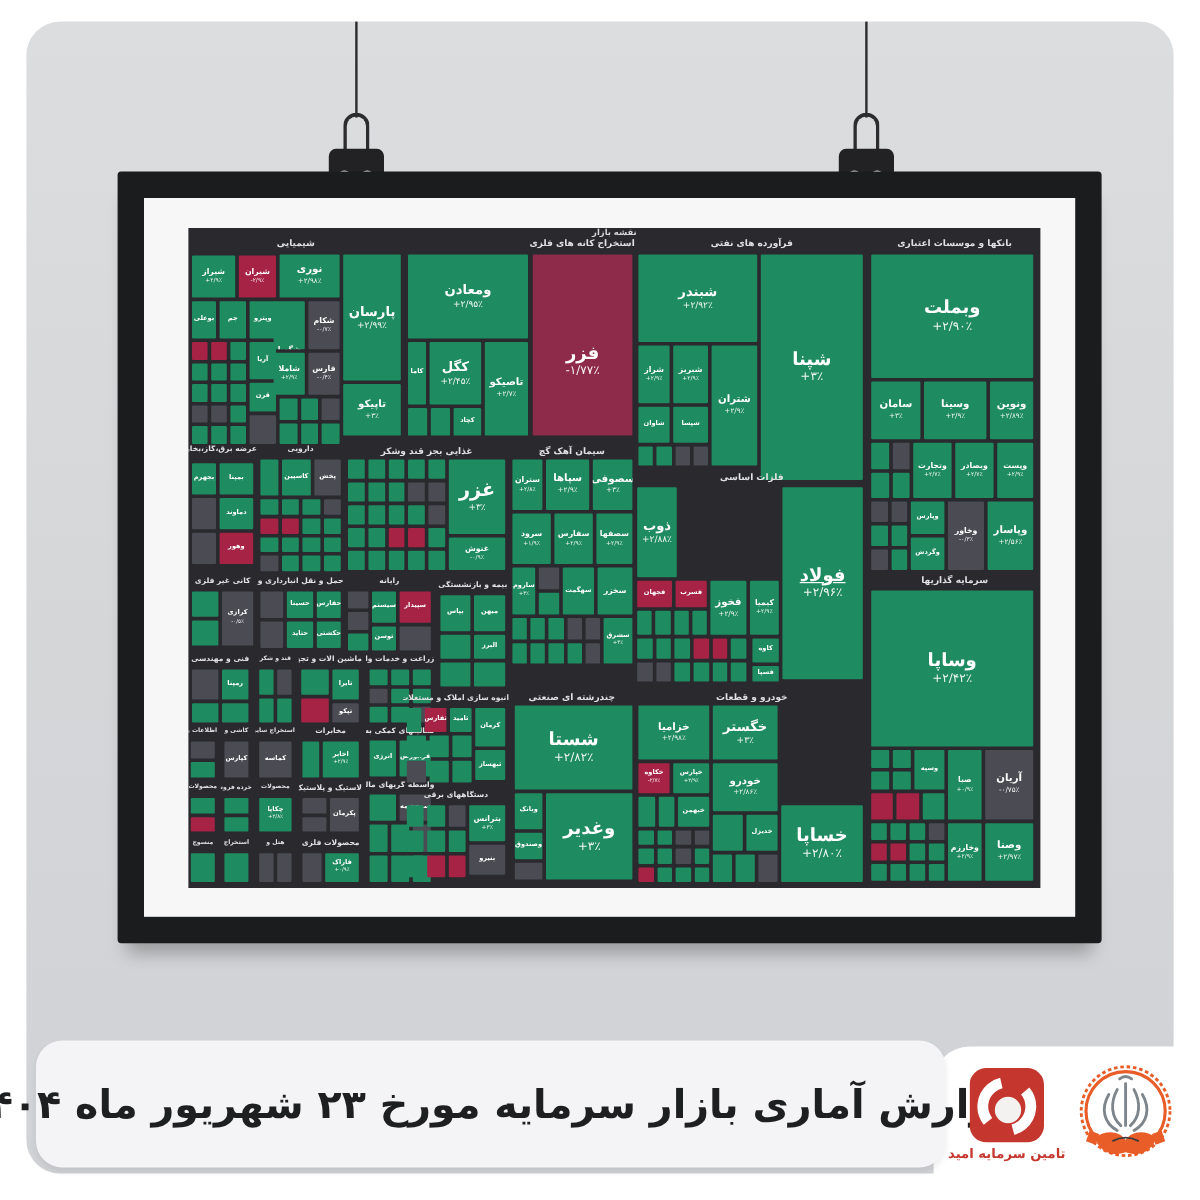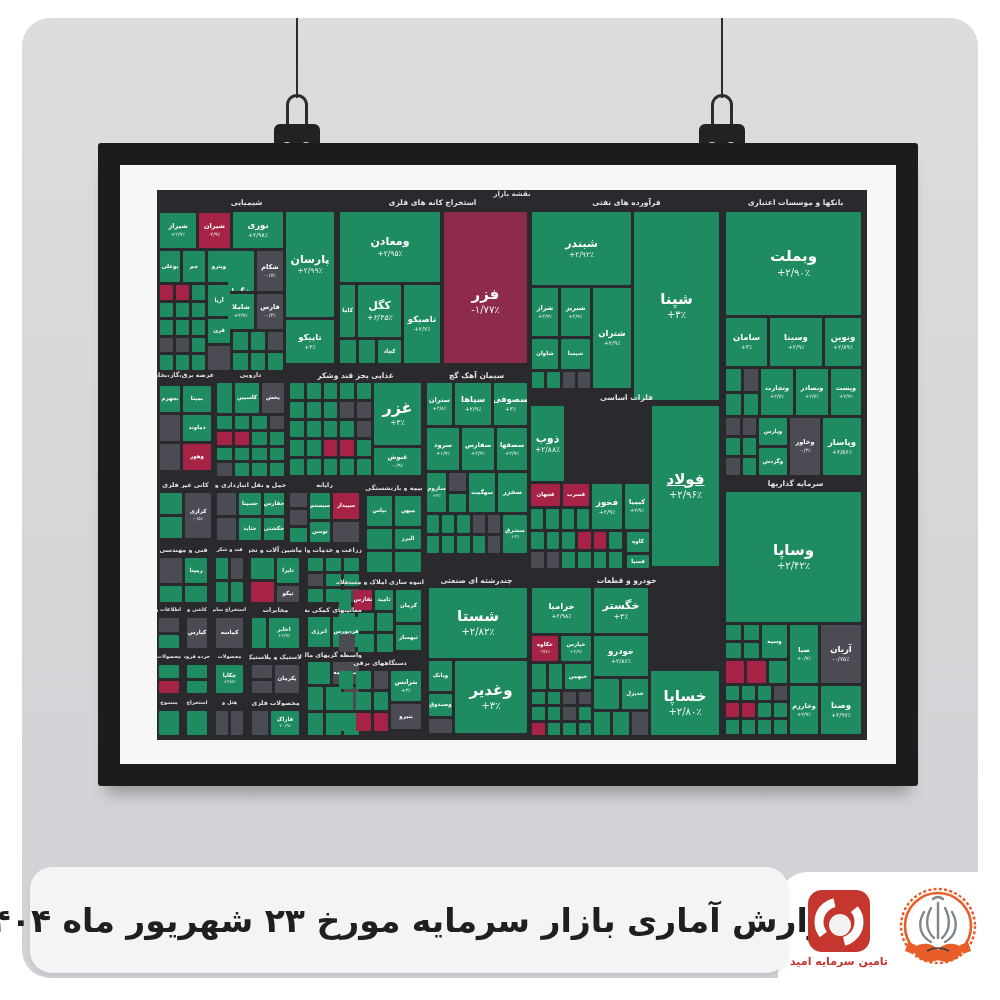--- a/index.html
+++ b/index.html
@@ -195,37 +195,37 @@
         <div class="tn" style="font-size: 5.5px;">شپسا</div>
       </div>
       <div class="tile" style="background: rgb(31, 139, 96); top: 149px; left: 375px; width: 26px; height: 30px;">
         <div class="tn" style="font-size: 5.5px;">شاوان</div>
       </div>
       <div class="tile" style="background: rgb(75, 75, 84); top: 182px; left: 420.75px; width: 12.25px; height: 16px;"></div>
       <div class="tile" style="background: rgb(75, 75, 84); top: 182px; left: 405.5px; width: 12.25px; height: 16px;"></div>
       <div class="tile" style="background: rgb(31, 139, 96); top: 182px; left: 390.25px; width: 12.25px; height: 16px;"></div>
       <div class="tile" style="background: rgb(31, 139, 96); top: 182px; left: 375px; width: 12.25px; height: 16px;"></div>
       <div class="sector" style="top: 7px; left: 179px; width: 193px; height: 173px;">
-        <div class="sector-h" style="font-size: 7.5px;">استخراج کانه های فلزی</div>
+        <div class="sector-h" style="font-size: 7.5px; text-align: right;">استخراج کانه های فلزی</div>
       </div>
       <div class="tile" style="background: rgb(142, 42, 74); top: 22px; left: 287px; width: 83px; height: 151px;">
         <div class="tn" style="font-size: 15px; margin-top: 27px;">فزر</div>
         <div class="tv" style="font-size: 10px;">-۱/۷۷٪</div>
       </div>
       <div class="tile" style="background: rgb(31, 139, 96); top: 22px; left: 183px; width: 100px; height: 70px;">
         <div class="tn" style="font-size: 11px;">ومعادن</div>
         <div class="tv" style="font-size: 7.5px;">+۲/۹۵٪</div>
       </div>
       <div class="tile" style="background: rgb(31, 139, 96); top: 95px; left: 247px; width: 36px; height: 78px;">
         <div class="tn" style="font-size: 8.5px;">تاصیکو</div>
         <div class="tv" style="font-size: 6px;">+۲/۷٪</div>
       </div>
       <div class="tile" style="background: rgb(31, 139, 96); top: 95px; left: 201px; width: 43px; height: 52px;">
         <div class="tn" style="font-size: 11px;">کگل</div>
-        <div class="tv" style="font-size: 7.5px; font-style: italic;">+۲/۴۵٪</div>
+        <div class="tv" style="font-size: 7.5px;">+۲/۴۵٪</div>
       </div>
       <div class="tile" style="background: rgb(31, 139, 96); top: 95px; left: 183px; width: 15px; height: 52px;">
         <div class="tn" style="font-size: 5.5px;">کاما</div>
       </div>
       <div class="tile" style="background: rgb(31, 139, 96); top: 150px; left: 221px; width: 23px; height: 23px;">
         <div class="tn" style="font-size: 5.5px;">کچاد</div>
       </div>
       <div class="tile" style="background: rgb(31, 139, 96); top: 150px; left: 202px; width: 16px; height: 23px;"></div>
       <div class="tile" style="background: rgb(31, 139, 96); top: 150px; left: 183px; width: 16px; height: 23px;"></div>
       <div class="sector" style="top: 7px; left: 0px; width: 179px; height: 173px;">

